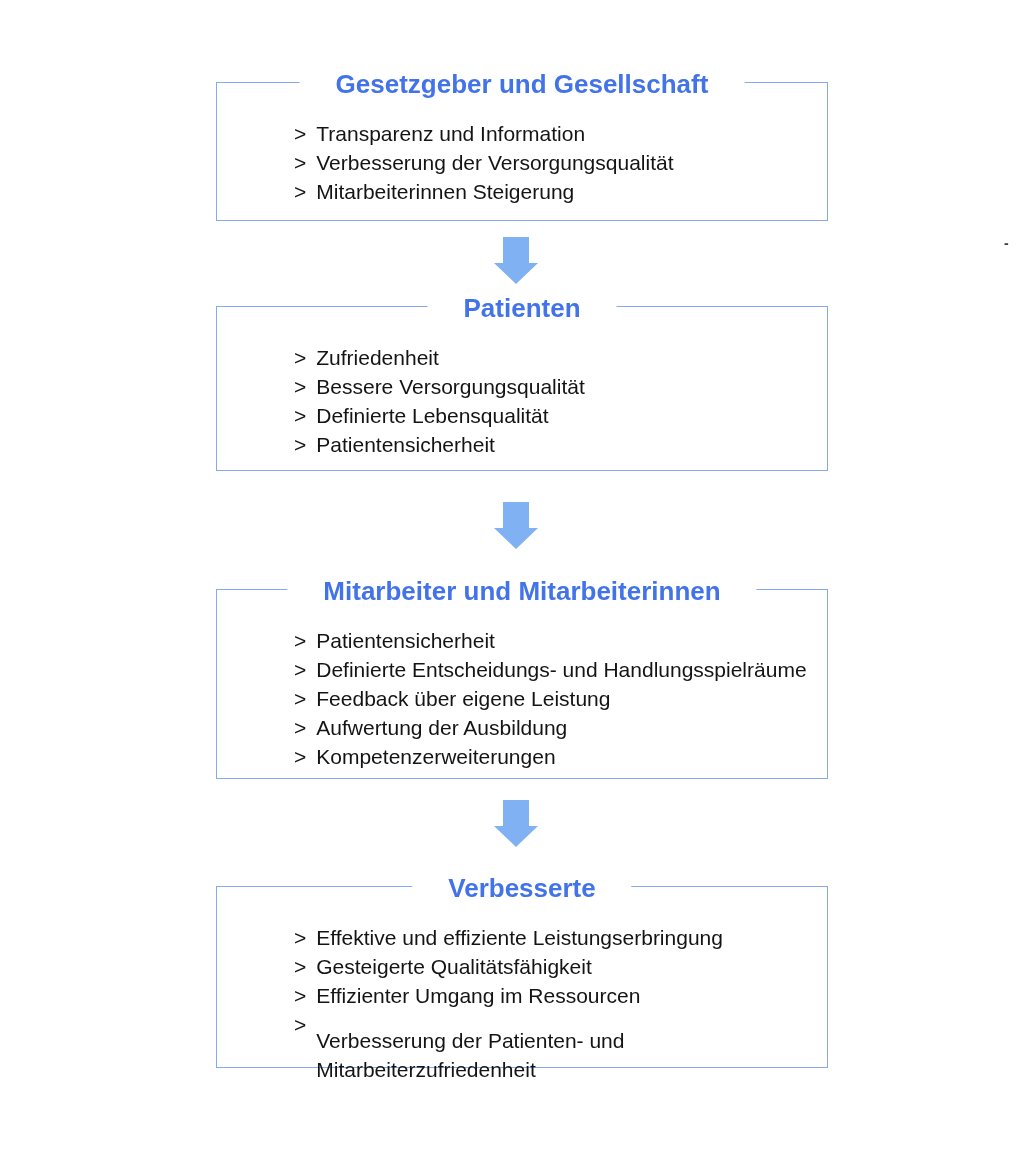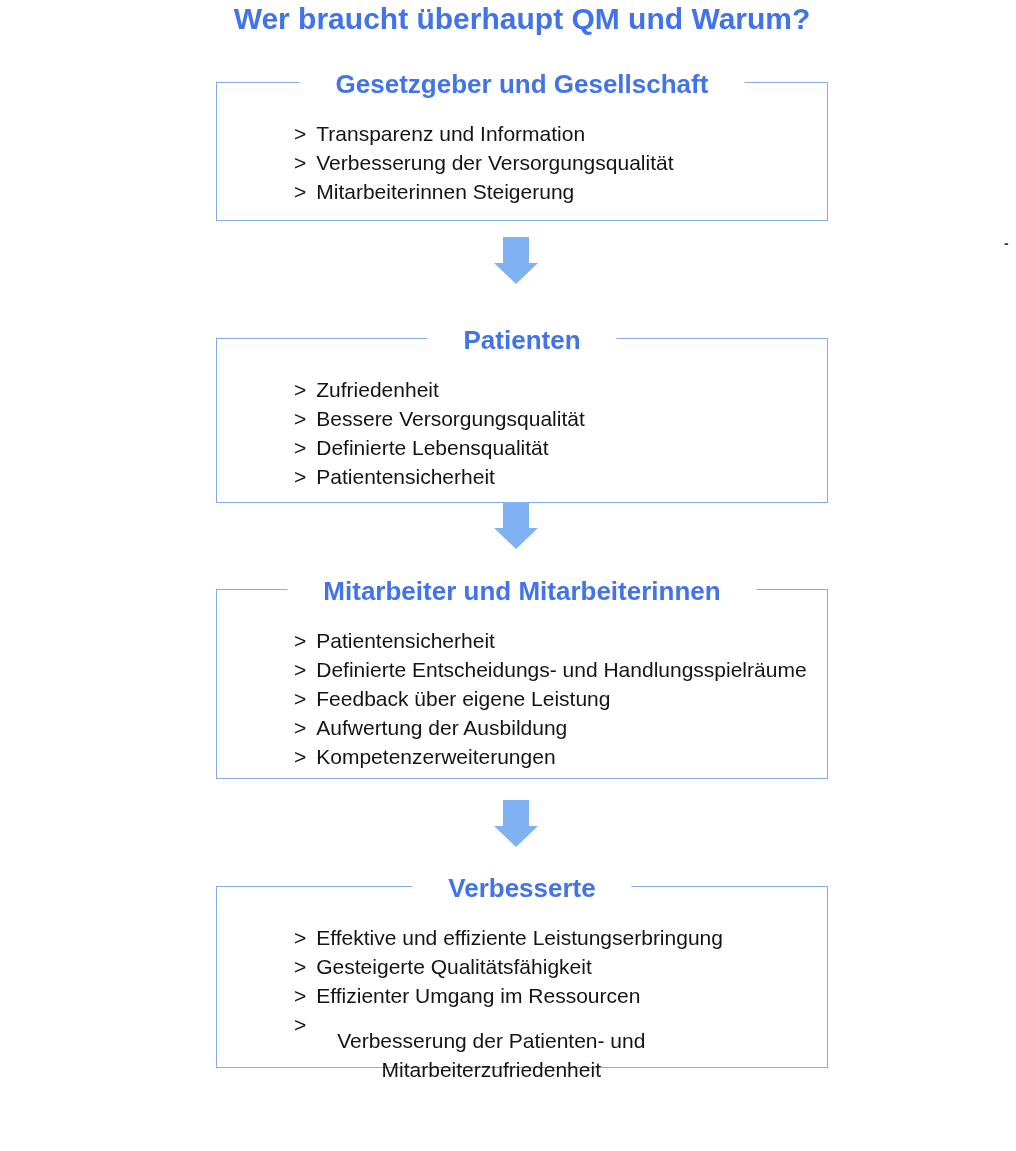--- a/index.html
+++ b/index.html
@@ -61,21 +61,21 @@
     display: flex;
     align-items: flex-start;
     font-size: 21px;
     line-height: 29px;
     color: var(--text);
   }
   .marker {
     flex: 0 0 auto;
     margin-right: 10px;
   }
-  .item-text { flex: 0 1 auto; text-align: center; }
+  .item-text { flex: 0 1 auto; }
   .wrap-narrow .item-text { max-width: 350px; margin-top: 16px; }
   .arrow {
     position: absolute;
     left: 494px;
     width: 44px;
     height: 47px;
     color: var(--arrow);
   }
   .arrow svg { display: block; width: 44px; height: 47px; }
   .stray-mark {
@@ -86,21 +86,20 @@
     font-weight: bold;
     color: #3a3a3a;
     line-height: 14px;
   }
 </style>
 </head>
 <body>
 
 <div class="canvas">
 
-  <h1 class="page-title">Wer braucht überhaupt QM und Warum?</h1>
 
   <section class="flow-box" style="top:82px;height:139px;">
     <h2 class="box-title">Gesetzgeber und Gesellschaft</h2>
     <ul class="item-list">
       <li class="item">
         <span class="marker">&gt;</span>
         <span class="item-text">Transparenz und Information</span>
       </li>
       <li class="item">
         <span class="marker">&gt;</span>
@@ -112,21 +111,21 @@
       </li>
     </ul>
   </section>
 
   <div class="arrow" style="top:237px;">
     <svg viewBox="0 0 44 47" xmlns="http://www.w3.org/2000/svg" aria-hidden="true">
       <polygon points="9,0 35,0 35,26 44,26 22,47 0,26 9,26" fill="currentColor"></polygon>
     </svg>
   </div>
 
-  <section class="flow-box" style="top:338px;height:165px;">
+  <section class="flow-box" style="top:306px;height:165px;">
     <h2 class="box-title">Patienten</h2>
     <ul class="item-list">
       <li class="item">
         <span class="marker">&gt;</span>
         <span class="item-text">Zufriedenheit</span>
       </li>
       <li class="item">
         <span class="marker">&gt;</span>
         <span class="item-text">Bessere Versorgungsqualität</span>
       </li>

